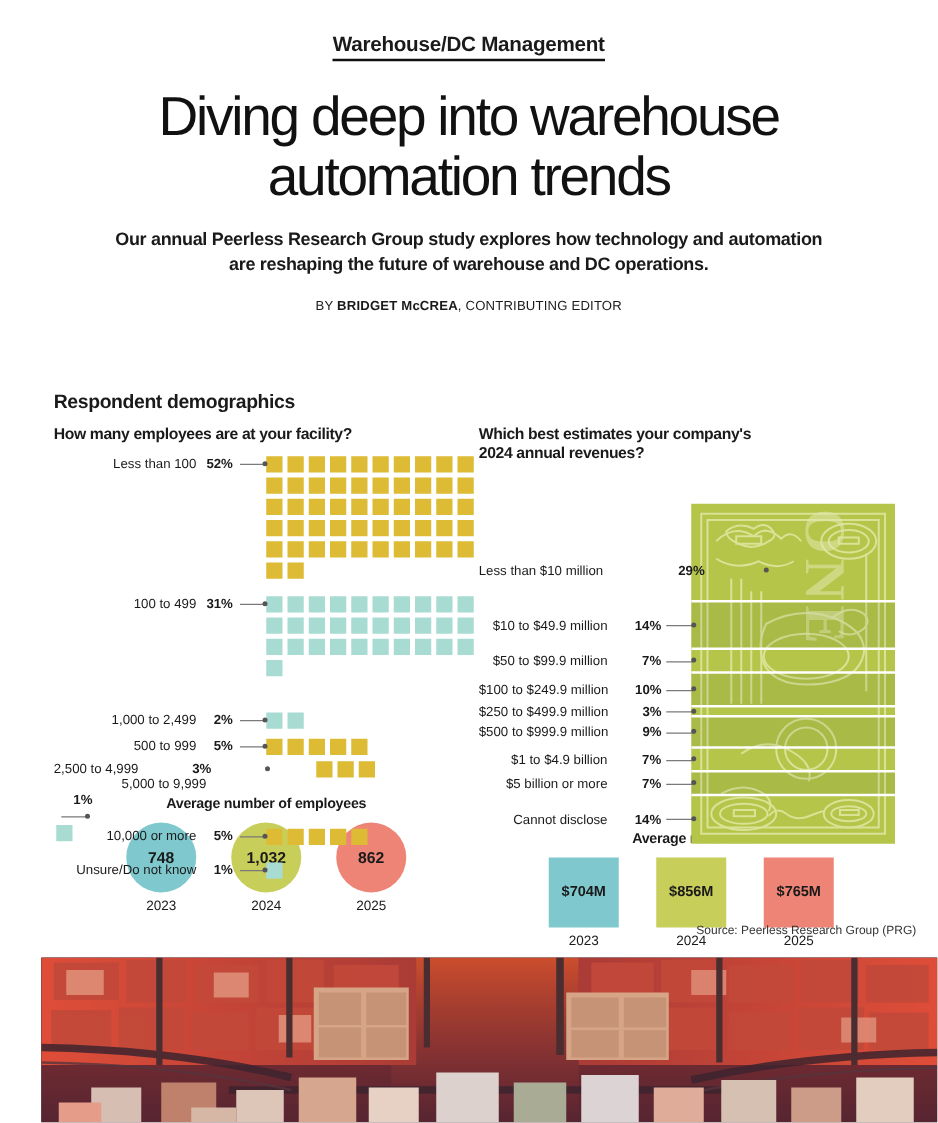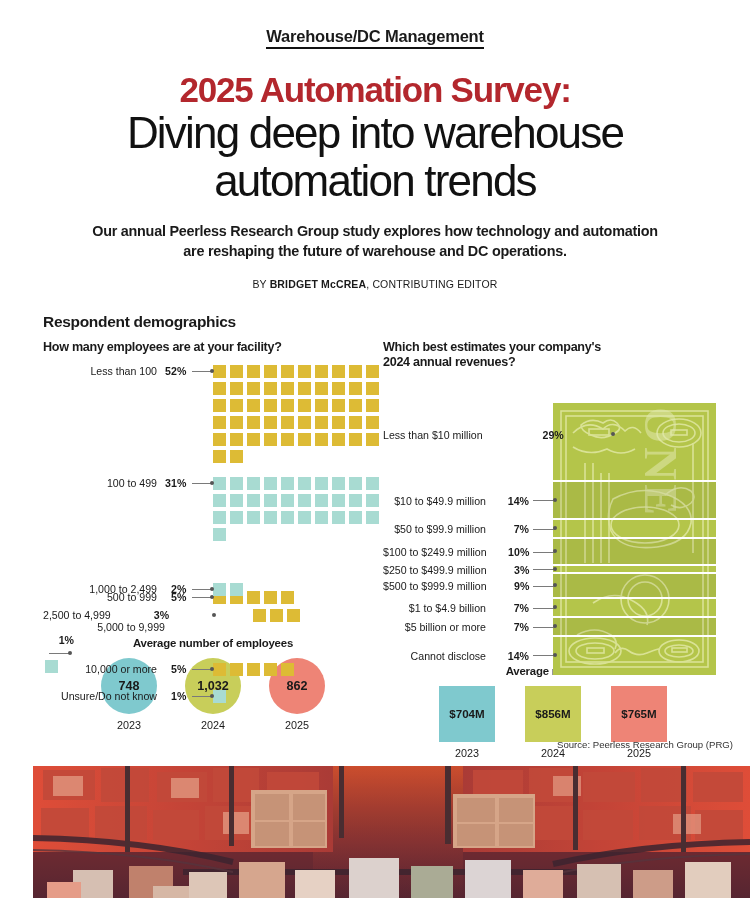--- a/index.html
+++ b/index.html
@@ -195,21 +195,20 @@
   }
 </style>
 </head>
 <body>
 
 <div class="masthead">
   <div class="masthead-title">Warehouse/DC Management</div>
 </div>
 
 <div class="headline-wrap">
-  <div class="headline-kicker">2025 Automation Survey:</div>
   <div class="headline-main">Diving deep into warehouse</div>
   <div class="headline-main">automation trends</div>
   <div class="deck">
     <span>Our annual Peerless Research Group study explores how technology and</span>
     <span>automation are reshaping the future of warehouse and DC operations.</span>
   </div>
   <div class="byline">
     <span>BY </span><b>BRIDGET McCREA</b><span>, CONTRIBUTING EDITOR</span>
   </div>
 </div>
@@ -330,21 +329,21 @@
           <span class="dot"></span>
         </div>
         <div class="grid">
           <div class="cell" style="background: rgb(221, 187, 53);"></div>
           <div class="cell" style="background: rgb(221, 187, 53);"></div>
           <div class="cell" style="background: rgb(221, 187, 53);"></div>
           <div class="cell" style="background: rgb(221, 187, 53);"></div>
           <div class="cell" style="background: rgb(221, 187, 53);"></div>
         </div>
       </div>
-      <div class="wrow" style="top: 218px;">
+      <div class="wrow" style="top: 205px;">
         <div class="wrow-label">1,000 to 2,499</div>
         <div class="wrow-pct">2%</div>
         <div class="leader">
           <span class="line"></span>
           <span class="dot"></span>
         </div>
         <div class="grid">
           <div class="cell" style="background: rgb(168, 219, 210);"></div>
           <div class="cell" style="background: rgb(168, 219, 210);"></div>
         </div>
@@ -468,21 +467,21 @@
         <div class="money-seg alt" style="height: 38.08px;"></div>
         <div class="money-seg" style="height: 19.04px;"></div>
         <div class="money-seg alt" style="height: 27.2px;"></div>
         <div class="money-seg" style="height: 8.16px;"></div>
         <div class="money-seg alt" style="height: 24.48px;"></div>
         <div class="money-seg" style="height: 19.04px;"></div>
         <div class="money-seg alt" style="height: 19.04px;"></div>
         <div class="money-seg" style="height: 38.08px;"></div>
       </div>
     <div id="rev-labels">
-        <div class="rev-label" style="top: 50px; gap: 45px;">
+        <div class="rev-label" style="top: 72px; gap: 45px;">
           <span class="rev-text">Less than $10 million</span>
           <span class="rev-pct">29%</span>
           <span class="rev-leader">
             <span class="line"></span>
             <span class="dot"></span>
           </span>
         </div>
         <div class="rev-label" style="top: 115.42px;">
           <span class="rev-text">$10 to $49.9 million</span>
           <span class="rev-pct">14%</span>

